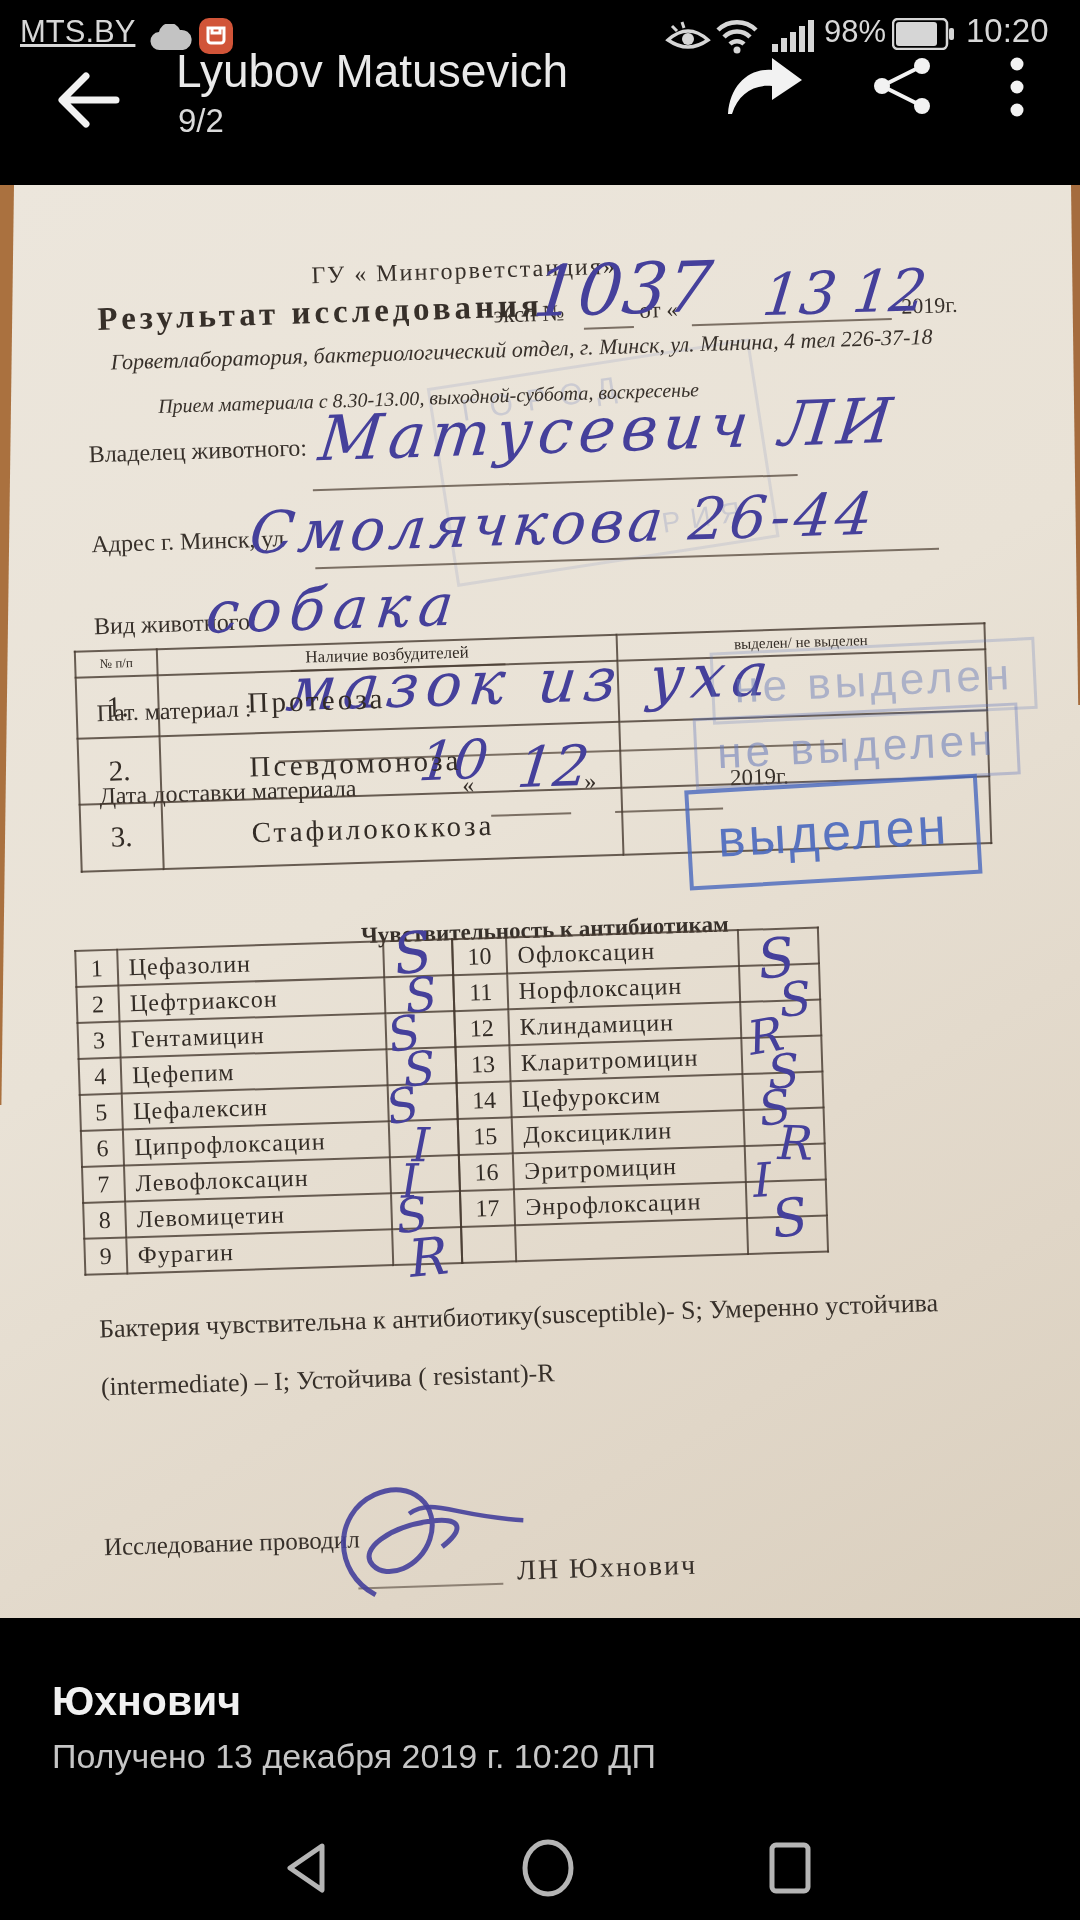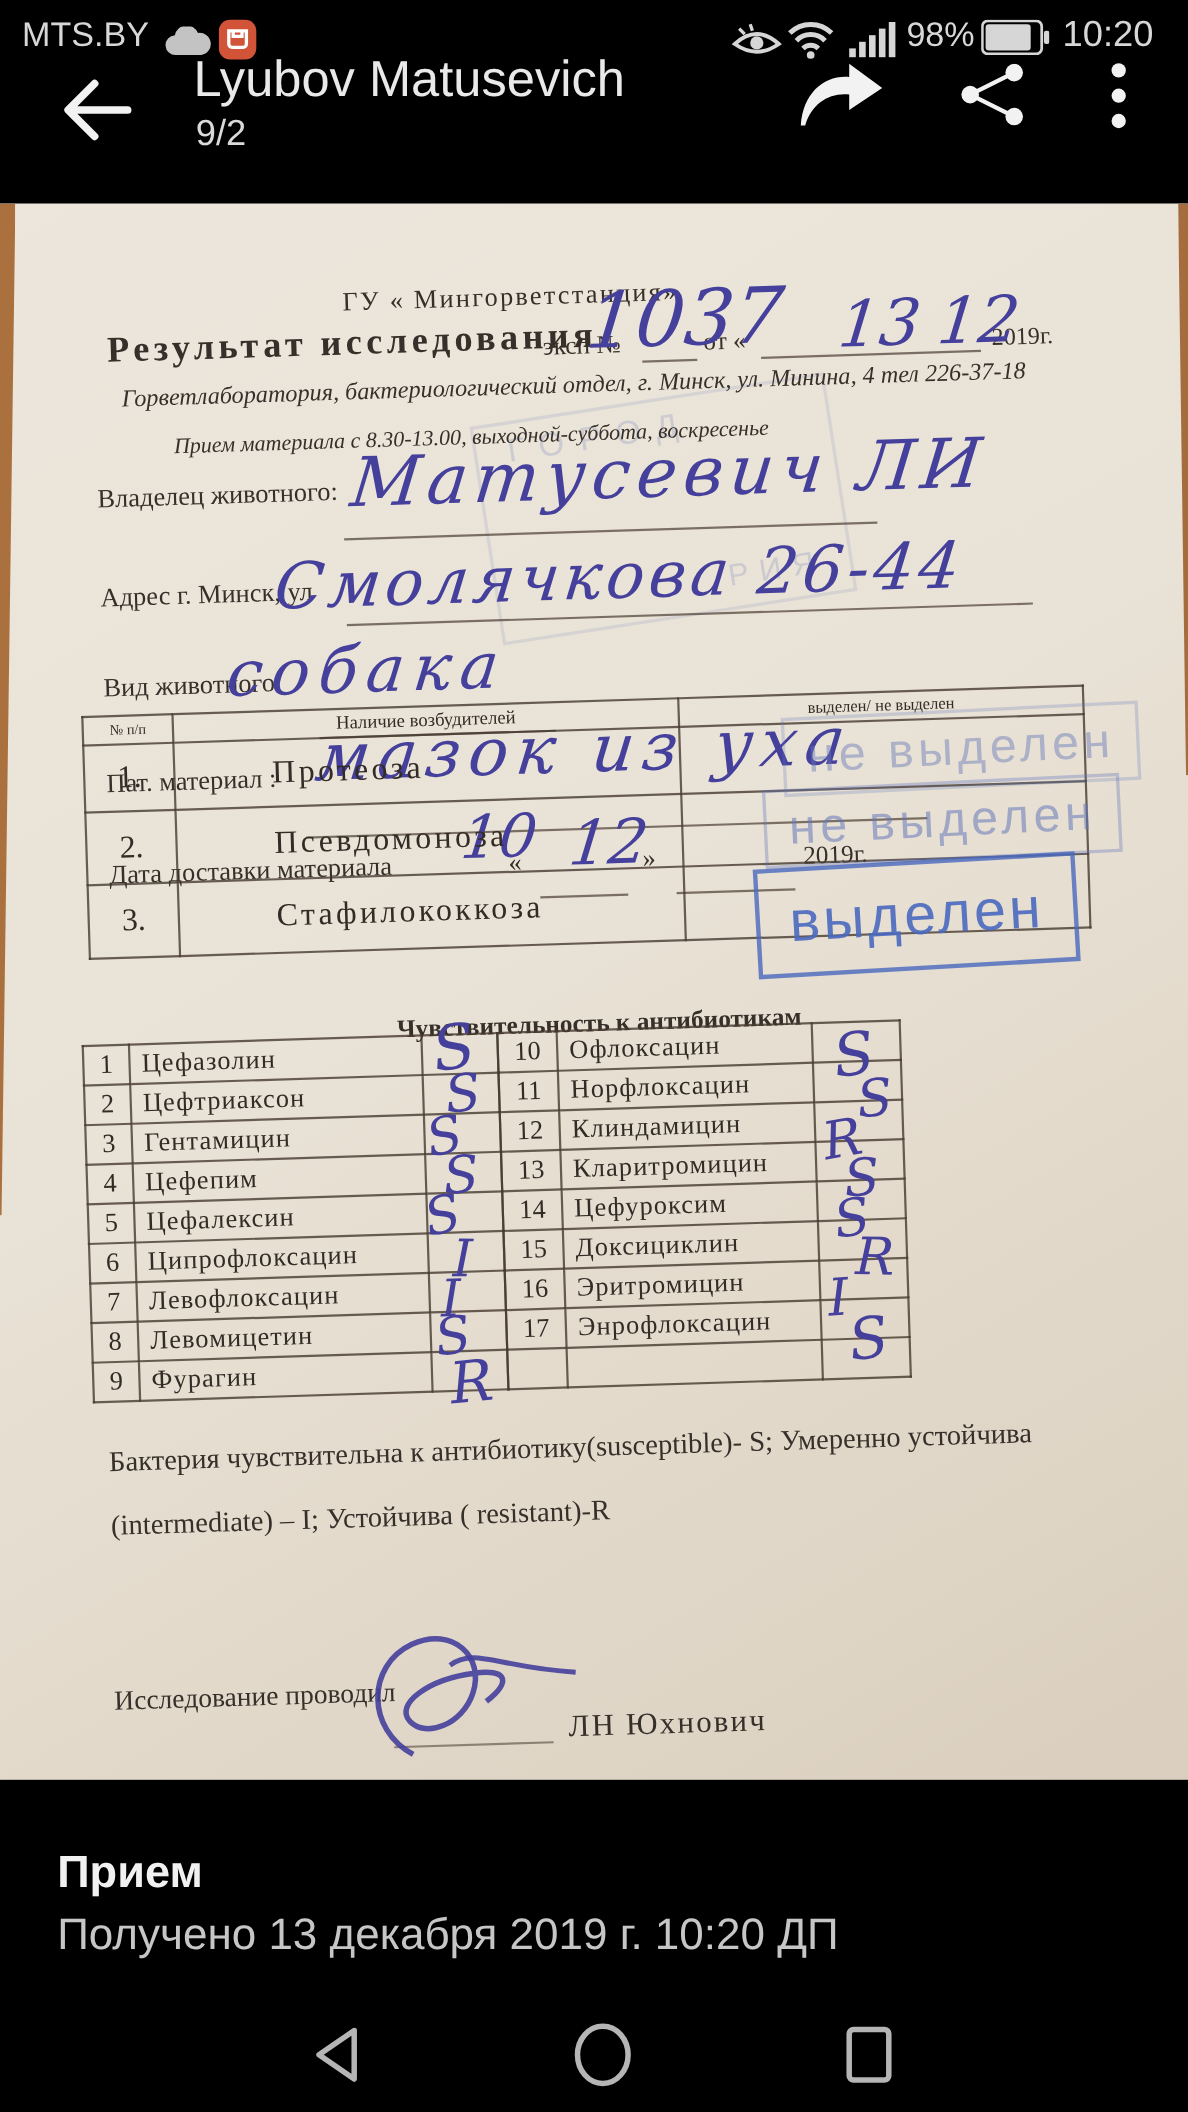--- a/index.html
+++ b/index.html
@@ -42,28 +42,28 @@
         font-size:47px;color:#45409b;line-height:1;}
   .stamp{position:absolute;color:rgba(96,118,188,.55);font-family:"Liberation Sans",sans-serif;
          letter-spacing:4px;white-space:nowrap;}
   .stamp-box{position:absolute;border:4px solid rgba(73,104,190,.8);color:rgba(73,104,190,.9);
              display:flex;align-items:center;justify-content:center;letter-spacing:3px;
              font-family:"Liberation Sans",sans-serif;}
   .faint-stamp{position:absolute;border:3px solid rgba(95,115,185,.14);color:rgba(95,115,185,.22);
                font-family:"Liberation Sans",sans-serif;transform:rotate(-7deg);}
   
   .cap-name{position:absolute;left:52px;top:1678px;font-size:41px;font-weight:bold;color:#f1f1f1;}
-  .cap-recv{position:absolute;left:52px;top:1737px;font-size:40px;color:#c6c6c6;}
+  .cap-recv{position:absolute;left:52px;top:1737px;font-size:34px;color:#c6c6c6;}
   .navbar{position:absolute;left:0;top:1830px;width:1080px;height:90px;}
 </style>
 </head>
 <body>
 
 <div class="status-bar">
-  <span class="st-text" style="left:20px;top:14px;">MTS.BY</span>
+  <span class="st-text" style="left:20px;top:14px;text-decoration:underline;">MTS.BY</span>
   <svg class="abs" style="left:148px;top:24px;" width="44" height="28" viewBox="0 0 44 28">
     <path d="M12 26 a9 9 0 0 1 -1 -18 a11 11 0 0 1 21 -2 a8 8 0 0 1 3 20 z" fill="#c3c3c3"></path>
   </svg>
   <svg class="abs" style="left:198px;top:16px;" width="36" height="40" viewBox="0 0 36 40">
     <rect x="1" y="2" width="34" height="36" rx="10" fill="#d15438"></rect>
     <path d="M10 12 h16 v12 a3 3 0 0 1 -3 3 h-10 a3 3 0 0 1 -3 -3 z M14 12 v5 h8 v-5" fill="none" stroke="#ffffff" stroke-width="3"></path>
   </svg>
   <svg class="abs" style="left:664px;top:20px;" width="48" height="34" viewBox="0 0 48 34">
     <path d="M4 20 Q24 2 44 20 Q24 34 4 20 Z" fill="none" stroke="#d6d6d6" stroke-width="3.5"></path>
     <circle cx="24" cy="19" r="6" fill="#d6d6d6"></circle>
@@ -334,21 +334,21 @@
     <div class="uline" style="left:333px;top:1412px;width:145px;background:rgba(85,72,60,.6);"></div>
     <svg class="abs" style="left:290px;top:1300px;" width="220" height="140" viewBox="0 0 220 140">
       <path d="M60 120 C 18 96 20 38 62 20 C 100 4 128 34 116 66 C 106 94 72 106 58 90 C 44 74 76 52 118 48 C 150 45 150 58 128 74" fill="none" stroke="#45409b" stroke-width="5" opacity="0.9"></path>
       <path d="M96 40 C 120 24 140 44 210 50" fill="none" stroke="#45409b" stroke-width="4.5" opacity="0.9"></path>
     </svg>
     <div class="printed" style="left:492px;top:1384px;font-size:28px;letter-spacing:2px;">ЛН Юхнович</div>
   </div>
 </div>
 
 <div>
-  <div class="cap-name">Прием</div>
+  <div class="cap-name">Юхнович</div>
   <div class="cap-recv">Получено 13 декабря 2019 г. 10:20 ДП</div>
 </div>
 
 <div class="navbar">
   <svg class="abs" style="left:278px;top:10px;" width="56" height="56" viewBox="0 0 56 56">
     <path d="M44 6 L12 28 L44 50 Z" fill="none" stroke="#b5b5b5" stroke-width="5" stroke-linejoin="round"></path>
   </svg>
   <svg class="abs" style="left:518px;top:8px;" width="60" height="60" viewBox="0 0 60 60">
     <ellipse cx="30" cy="30" rx="23" ry="26" fill="none" stroke="#b5b5b5" stroke-width="5"></ellipse>
   </svg>

